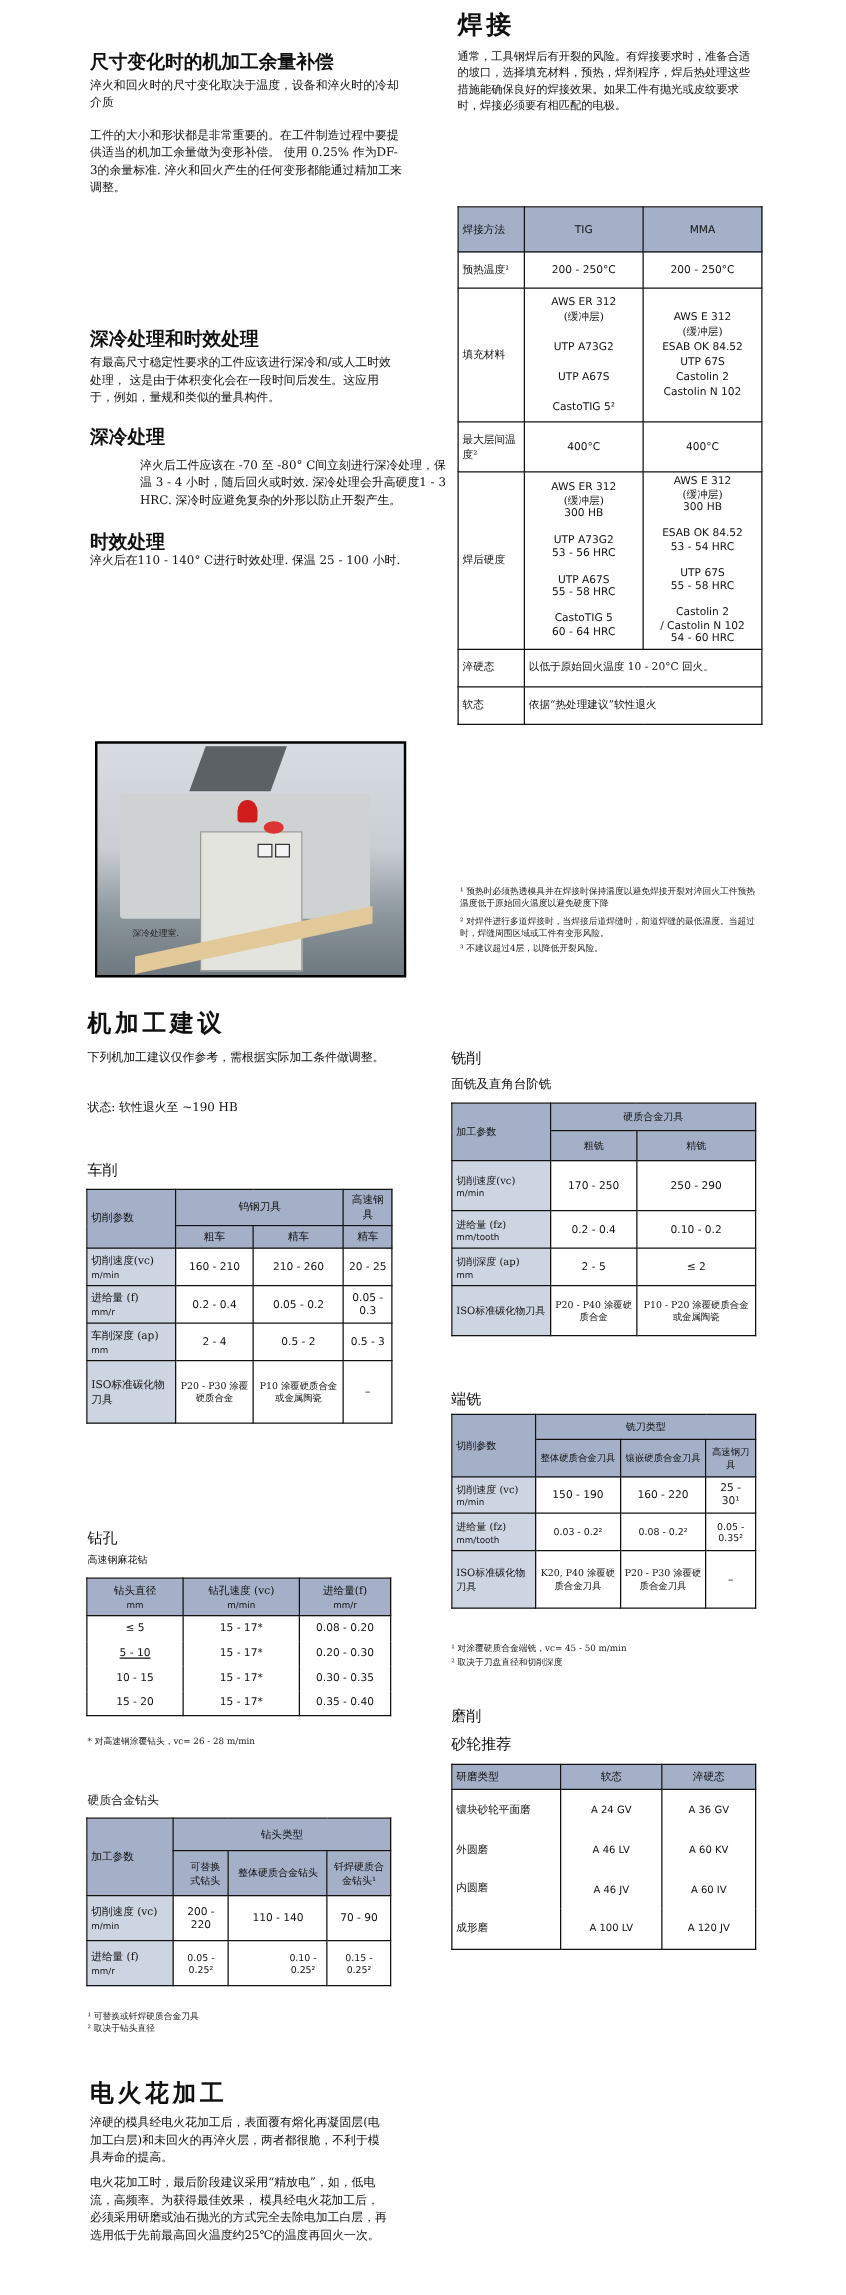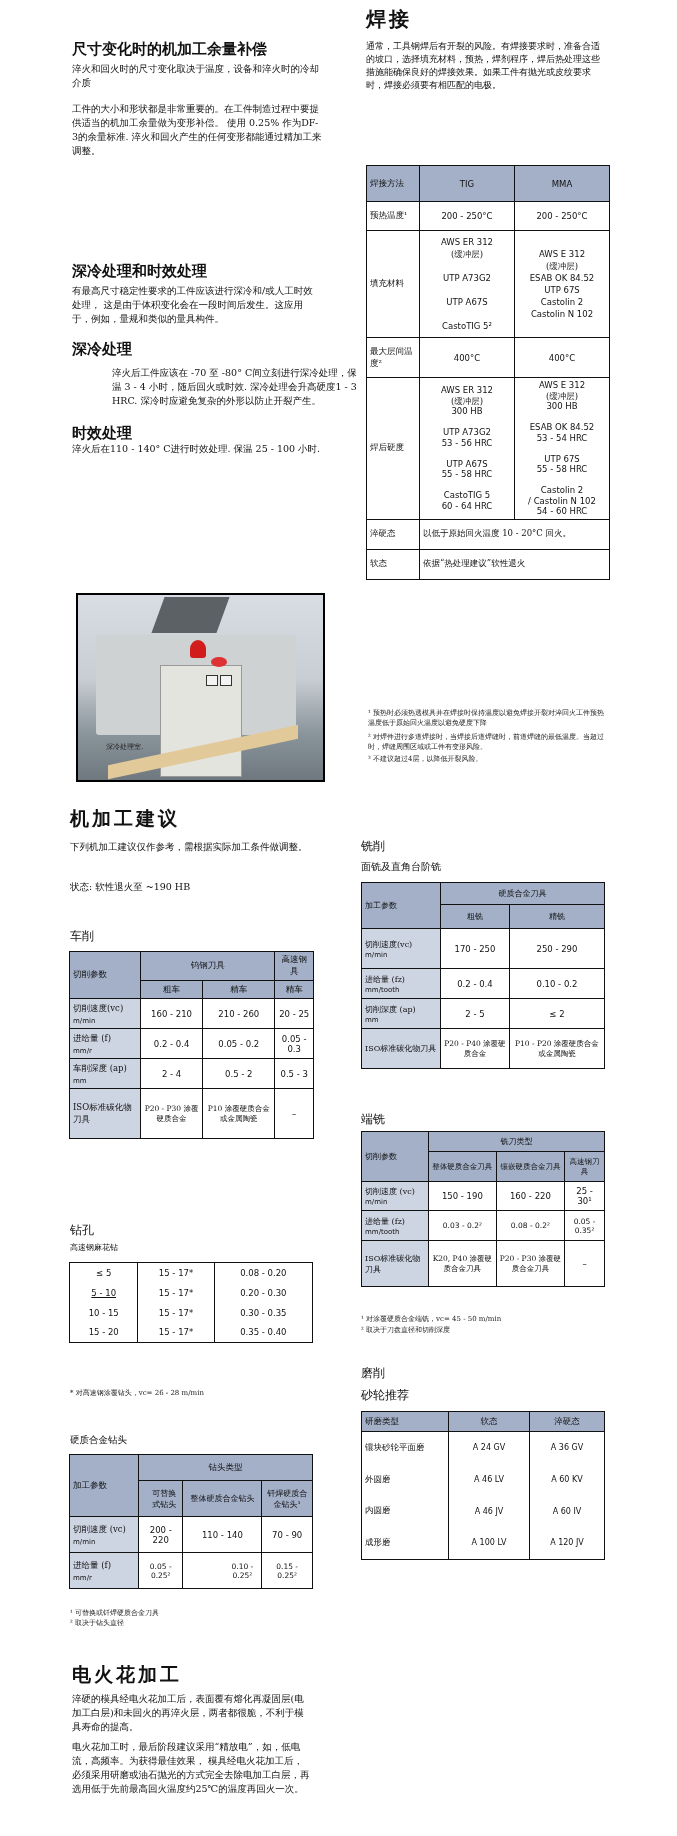--- a/index.html
+++ b/index.html
@@ -99,20 +99,25 @@
     <td class="cjk" style="font-size:7.5px;">P10 涂覆硬质合金或金属陶瓷</td>
     <td>–</td>
   </tr>
 </tbody>
   </table>
 
 <div class="abs h-sub" style="left:70px;top:1222px;">钻孔</div>
 <div class="abs p" style="left:70px;top:1241px;font-size:8px;">高速钢麻花钻</div>
 <table style="left:69px;top:1262px;width:244px;">
   <tbody>
+      <tr style="height:30px;">
+    <th style="width:70px;"><span class="cjk">钻头直径</span><br><span style="font-size:7px;">mm</span></th>
+    <th style="width:86px;"><span class="cjk">钻孔速度 (vc)</span><br><span style="font-size:7px;">m/min</span></th>
+    <th><span class="cjk">进给量(f)</span><br><span style="font-size:7px;">mm/r</span></th>
+  </tr>
   <tr style="height:20px;">
     <td style="border-bottom:none;">≤ 5</td>
     <td style="border-bottom:none;">15 - 17*</td>
     <td style="border-bottom:none;">0.08 - 0.20</td>
   </tr>
   <tr style="height:20px;">
     <td style="border-top:none;border-bottom:none;text-decoration:underline;">5 - 10</td>
     <td style="border-top:none;border-bottom:none;">15 - 17*</td>
     <td style="border-top:none;border-bottom:none;">0.20 - 0.30</td>
   </tr>

